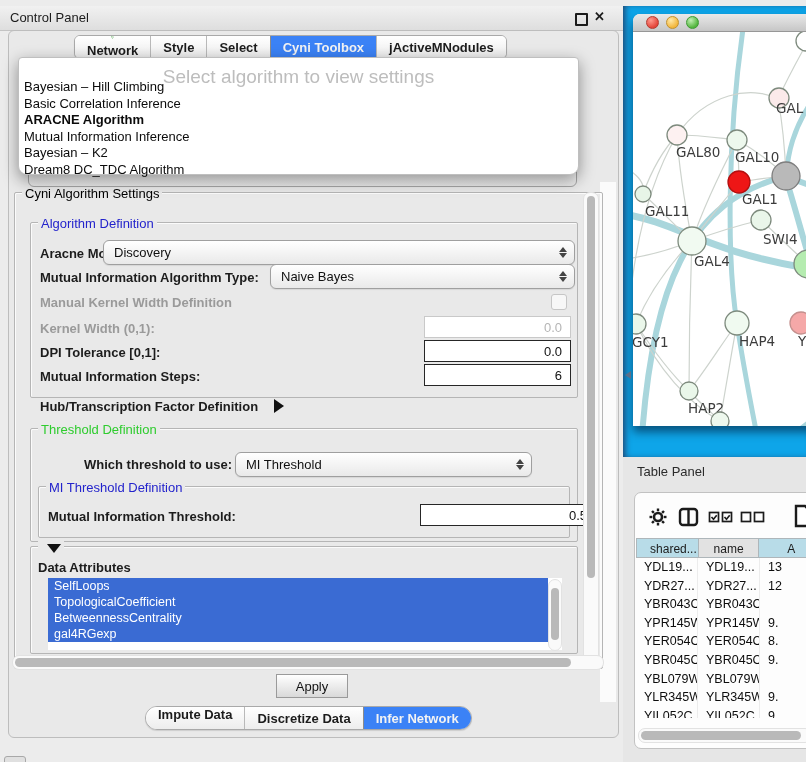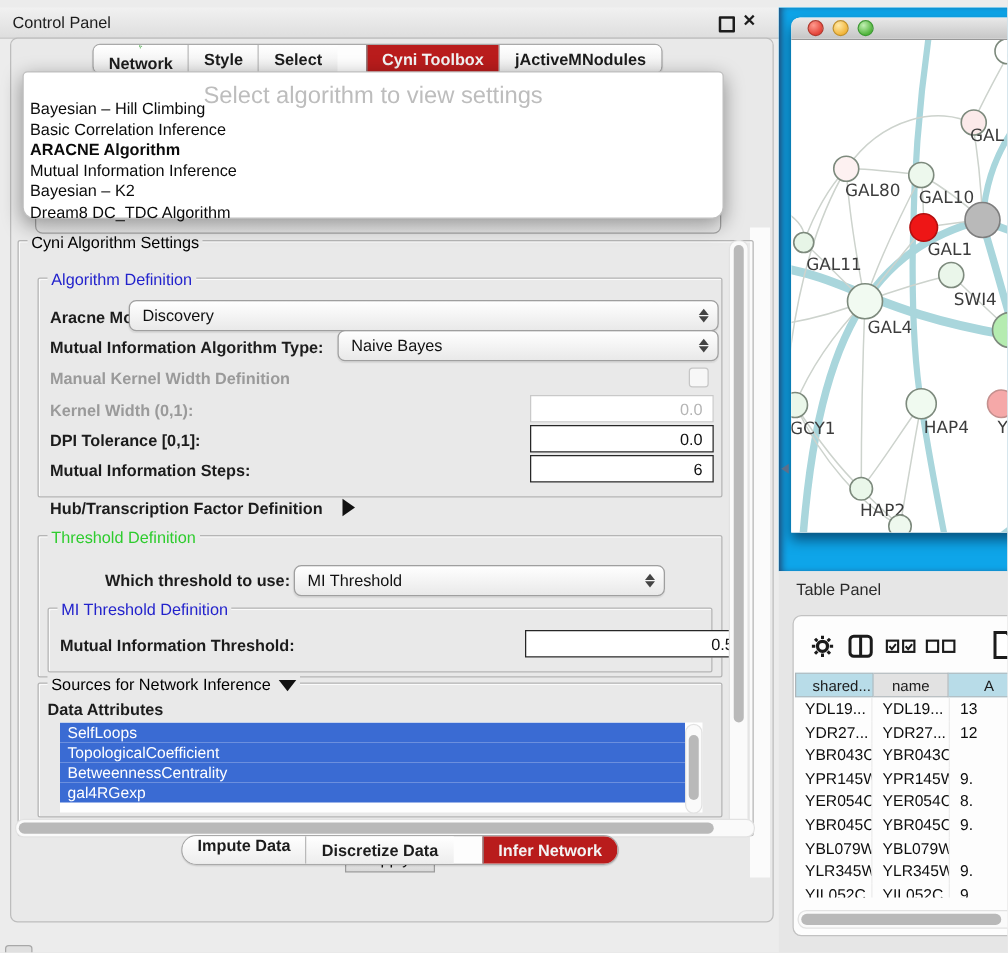--- a/index.html
+++ b/index.html
@@ -9,23 +9,23 @@
   
   #cp-titlebar{left:0;top:6px;width:623px;height:24px;background:linear-gradient(#f1f1f1,#dedede);border-bottom:1px solid #c3c3c3;}
   #cp-title{left:10px;top:10px;font-size:13px;color:#1c1c1c;}
   #float-btn{right:218px;top:13px;width:9px;height:9px;border:2px solid #1c1c1c;border-radius:1px;}
   #close-btn{left:594px;top:9px;font-size:13px;font-weight:bold;color:#1c1c1c;}
   #cp-body{left:8px;top:30px;width:609px;height:706px;border:1px solid #bdbdbd;border-radius:6px;background:#e9e9e9;}
   
   .seg{display:flex;border:1px solid #a9a9a9;border-radius:6px;background:#fdfdfd;overflow:hidden;height:22px;box-shadow:0 1px 1px rgba(0,0,0,.12);}
   .seg .tab{display:flex;align-items:center;gap:4px;padding:0 12px;font-size:13px;font-weight:bold;color:#1c1c1c;background:linear-gradient(#ffffff,#ededed);border-left:1px solid #b9b9b9;white-space:nowrap;}
   .seg .tab:first-child{border-left:none;flex-direction:column;}
-  .seg .tab.sel{background:#b91c1c;color:#f3f3f3;border-left-color:#8b8b8b;margin-left:23px;}
+  .seg .tab.sel{background:#3b82f6;color:#f3f3f3;border-left-color:#8b8b8b;}
   #top-tabs{left:74px;top:35px;}
-  #bottom-tabs{left:145px;top:668px;border-radius:12px;}
+  #bottom-tabs{left:145px;top:706px;border-radius:12px;}
   
   .group{border:1px solid #b5b5b5;border-radius:2px;box-shadow:inset 1px 1px 0 rgba(255,255,255,.8);}
   .legend{position:absolute;font-size:13px;background:#e9e9e9;padding:0 3px;white-space:nowrap;}
   .legend.blue{color:#2323cc;}
   .legend.green{color:#2ecc2e;}
   .lbl{position:absolute;font-size:13px;font-weight:bold;color:#1c1c1c;white-space:nowrap;}
   .lbl.dis{color:#9a9a9a;}
   
   .combo{position:absolute;background:linear-gradient(#ffffff,#e9e9e9);border:1px solid #9f9f9f;border-radius:6px;display:flex;align-items:center;box-shadow:0 1px 1px rgba(0,0,0,.08);}
   .combo .ct{flex:1;font-size:13px;color:#111;padding-left:10px;white-space:nowrap;overflow:hidden;}
@@ -169,21 +169,21 @@
       </span>
   </div>
 
   <div class="abs group" style="left:38px;top:486px;width:530px;height:50px;"></div>
   <span class="legend blue" style="left:46px;top:480px;">MI Threshold Definition</span>
 
   <span class="lbl" style="left:48px;top:509px;">Mutual Information Threshold:</span>
   <div class="tf" style="left:420px;top:504px;width:134px;height:20px;padding-left:32px;">0.5</div>
 
   <div class="abs group" style="left:30px;top:546px;width:546px;height:106px;"></div>
-  <span class="legend" style="left:38px;top:540px;"><span>Sources for Network Inference</span><span class="tri-down"></span></span>
+  <span class="legend" style="left:38px;top:540px;"><span class="tri-down"></span></span>
   <span class="lbl" style="left:38px;top:560px;">Data Attributes</span>
   <div class="abs" id="sources-list">
       <div class="src-item sel">SelfLoops</div>
       <div class="src-item sel">TopologicalCoefficient</div>
       <div class="src-item sel">BetweennessCentrality</div>
       <div class="src-item sel">gal4RGexp</div>
     </div>
   <div class="sb-track" style="left:548px;top:579px;width:12px;height:70px;">
     <div class="sb-thumb" style="left:2px;top:8px;width:8px;height:52px;"></div>
   </div>

